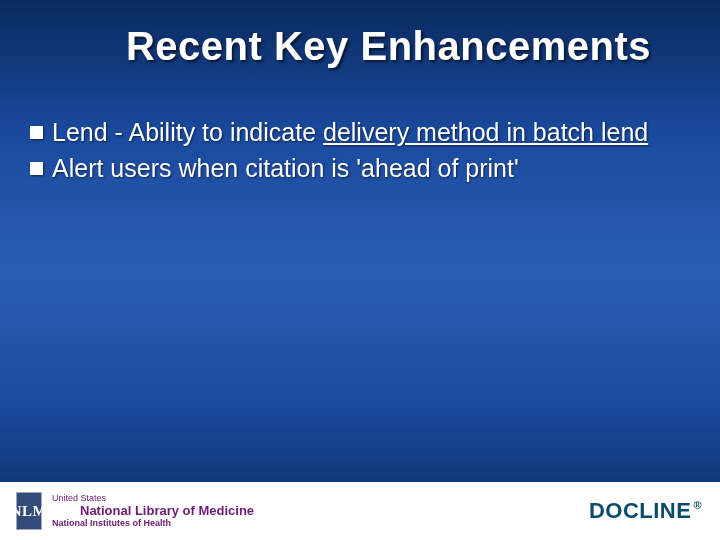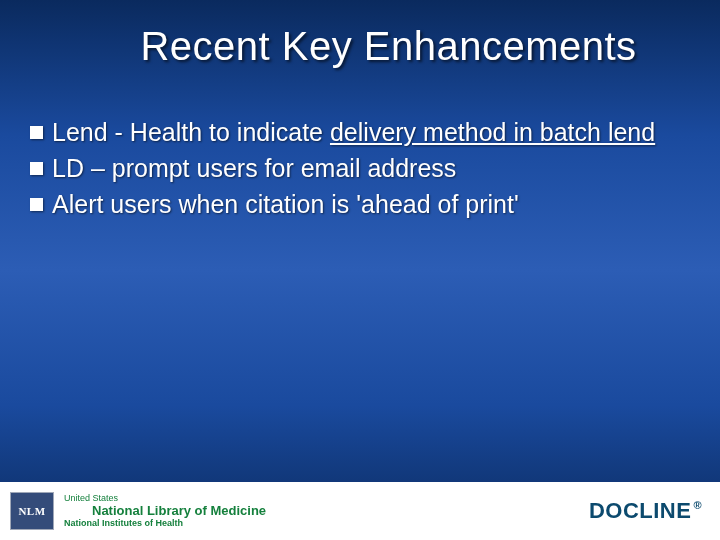--- a/index.html
+++ b/index.html
@@ -12,21 +12,21 @@
     font-family: Verdana, Geneva, sans-serif;
     color: #ffffff;
   }
   .title {
     position: absolute;
     top: 24px;
     left: 16px;
     right: 0;
     text-align: center;
     font-size: 40px;
-    font-weight: 400;
+    font-weight: 700;
     text-shadow: 2px 2px 3px rgba(0,0,0,0.6);
     letter-spacing: 0.5px;
     margin-left: 41px;
   }
   .bullets {
     position: absolute;
     top: 116px;
     left: 30px;
     right: 30px;
   }
@@ -61,35 +61,36 @@
     align-items: center;
     justify-content: space-between;
     padding: 0 18px 0 10px;
   }
   .nlm {
     display: flex;
     align-items: center;
     gap: 10px;
   }
   .nlm-logo {
-    width: 44px;
+    width: 26px;
     height: 38px;
     background: #344c7a;
     border: 1px solid #a0a8b8;
     display: flex;
     align-items: center;
     justify-content: center;
     color: #ffffff;
-    font-size: 11px;
+    font-size: 15px;
     font-weight: bold;
     font-family: "Times New Roman", serif;
     letter-spacing: 0.5px;
+    margin-left: 6px;
   }
   .nlm-text {
-    color: #15803d;
+    color: #701a75;
     line-height: 1.15;
     font-family: Arial, sans-serif;
   }
   .nlm-line1 { font-size: 9px; font-weight: 400; }
   .nlm-line2 { font-size: 13px; font-weight: bold; margin-left: 28px; }
   .nlm-line3 { font-size: 9px; font-weight: 700; }
   .docline {
     color: #0c4a6e;
     font-family: Arial, sans-serif;
     font-size: 22px;
@@ -106,24 +107,21 @@
 </style>
 </head>
 <body>
 
 <div class="slide">
 
   <div class="title">Recent Key Enhancements</div>
 
   <div class="bullets">
     <div class="bullet">
-      <span class="sq"></span><span>Lend - Health to indicate </span><span class="u">delivery method in batch lend</span><span></span>
-    </div>
-    <div class="bullet">
-      <span class="sq"></span><span>LD – prompt users for email address</span>
+      <span class="sq"></span><span>Lend - Ability to indicate </span><span class="u">delivery method in batch lend</span><span></span>
     </div>
     <div class="bullet">
       <span class="sq"></span><span>Alert users when citation is 'ahead of print'</span>
     </div>
   </div>
 
   <div class="footer">
     <div class="nlm">
       <div class="nlm-logo">NLM</div>
       <div class="nlm-text">

